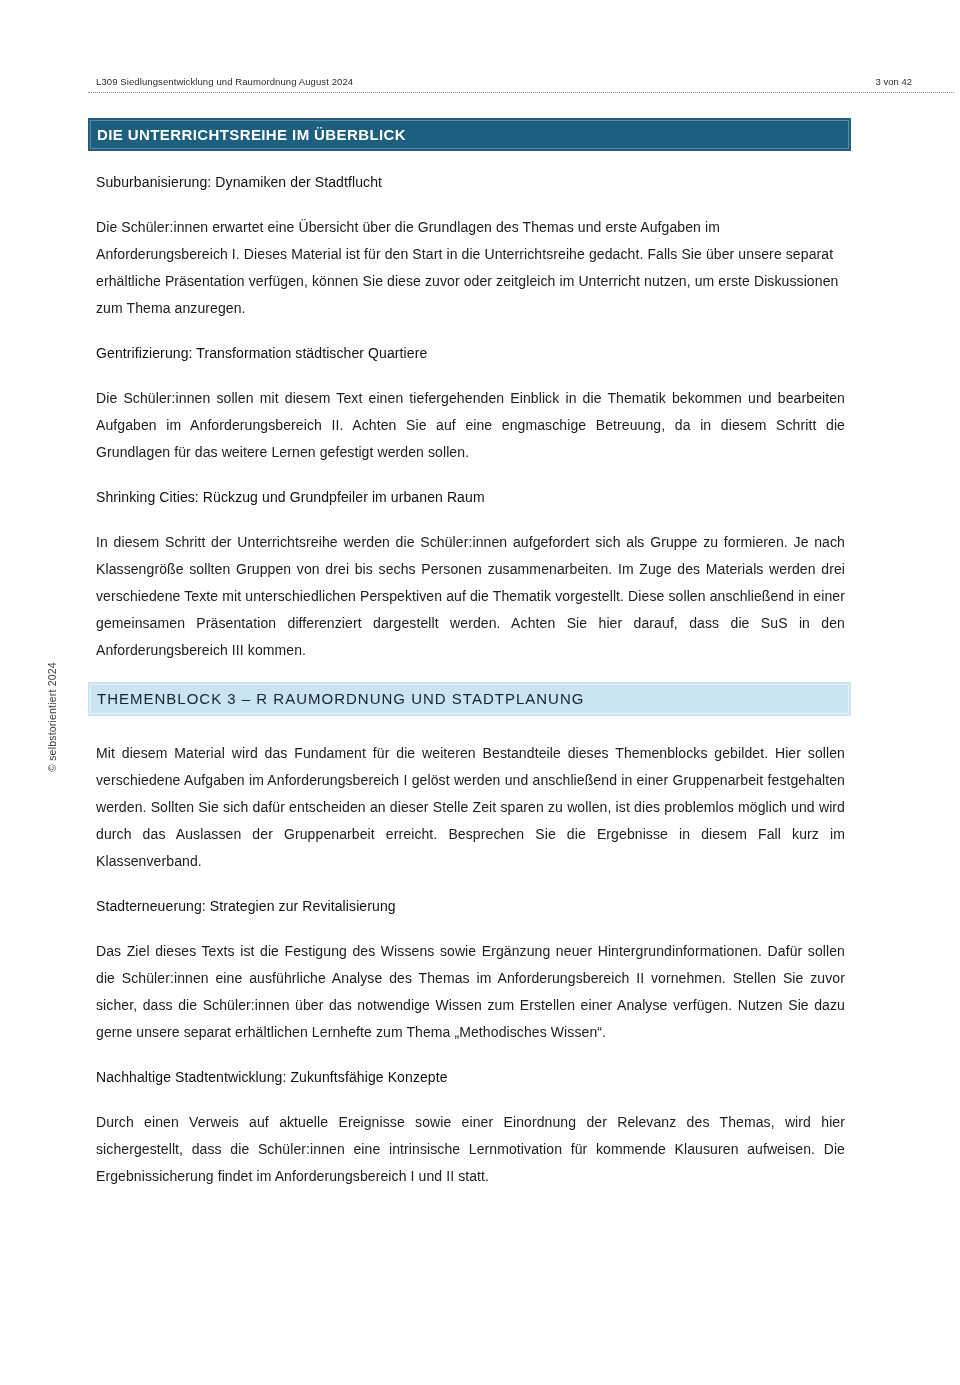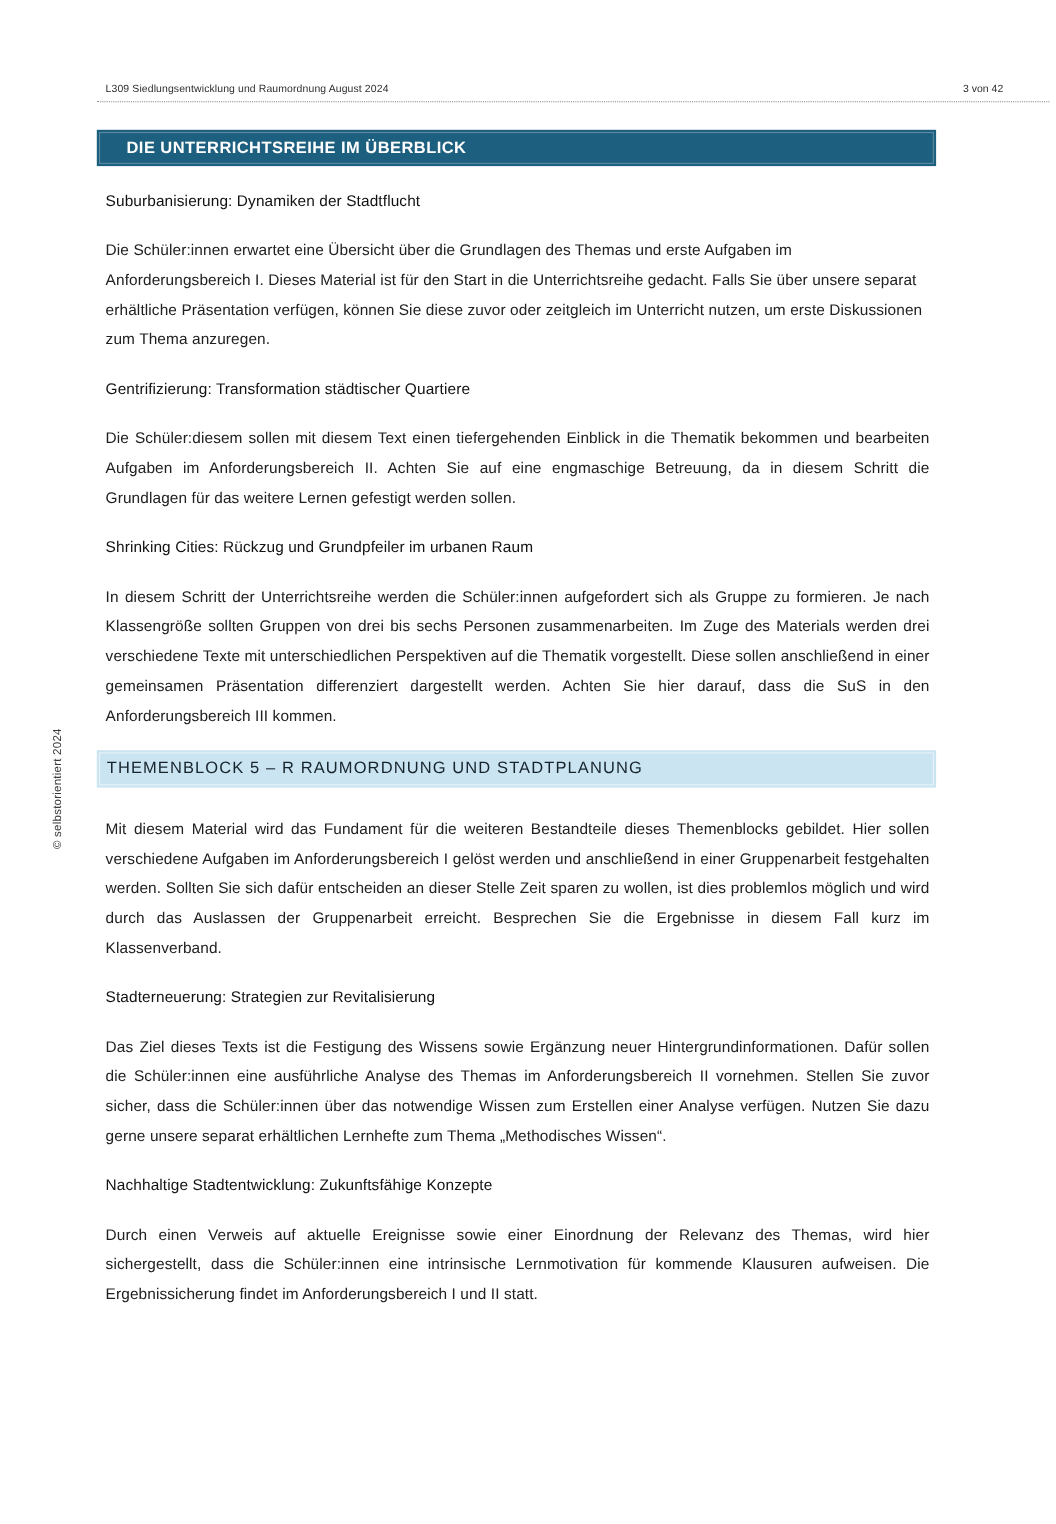--- a/index.html
+++ b/index.html
@@ -53,21 +53,21 @@
     left: 88px;
     top: 118px;
     width: 763px;
   }
 
   .banner-dark {
     position: relative;
     background: #1d5f7e;
     height: 33px;
     line-height: 33px;
-    padding-left: 27px;
+    padding-left: 9px;
     color: #ffffff;
     font-size: 15px;
     font-weight: bold;
     letter-spacing: 0.4px;
     box-sizing: border-box;
   }
   .banner-dark::after {
     content: "";
     position: absolute;
     left: 2px; right: 2px; top: 2px; bottom: 2px;
@@ -132,26 +132,26 @@
 
   <div class="main">
 
     <div class="banner-dark">DIE UNTERRICHTSREIHE IM ÜBERBLICK</div>
 
 
     <div class="section-heading">Suburbanisierung: Dynamiken der Stadtflucht</div>
     <div class="section-body left">Die Schüler:innen erwartet eine Übersicht über die Grundlagen des Themas und erste Aufgaben im Anforderungsbereich I. Dieses Material ist für den Start in die Unterrichtsreihe gedacht. Falls Sie über unsere separat erhältliche Präsentation verfügen, können Sie diese zuvor oder zeitgleich im Unterricht nutzen, um erste Diskussionen zum Thema anzuregen.</div>
 
     <div class="section-heading">Gentrifizierung: Transformation städtischer Quartiere</div>
-    <div class="section-body justify">Die Schüler:diesem sollen mit diesem Text einen tiefergehenden Einblick in die Thematik bekommen und bearbeiten Aufgaben im Anforderungsbereich II. Achten Sie auf eine engmaschige Betreuung, da in diesem Schritt die Grundlagen für das weitere Lernen gefestigt werden sollen.</div>
+    <div class="section-body justify">Die Schüler:innen sollen mit diesem Text einen tiefergehenden Einblick in die Thematik bekommen und bearbeiten Aufgaben im Anforderungsbereich II. Achten Sie auf eine engmaschige Betreuung, da in diesem Schritt die Grundlagen für das weitere Lernen gefestigt werden sollen.</div>
 
     <div class="section-heading">Shrinking Cities: Rückzug und Grundpfeiler im urbanen Raum</div>
     <div class="section-body justify">In diesem Schritt der Unterrichtsreihe werden die Schüler:innen aufgefordert sich als Gruppe zu formieren. Je nach Klassengröße sollten Gruppen von drei bis sechs Personen zusammenarbeiten. Im Zuge des Materials werden drei verschiedene Texte mit unterschiedlichen Perspektiven auf die Thematik vorgestellt. Diese sollen anschließend in einer gemeinsamen Präsentation differenziert dargestellt werden. Achten Sie hier darauf, dass die SuS in den Anforderungsbereich III kommen.</div>
 
-    <div class="banner-light second" style="margin-top:18px;">THEMENBLOCK 5 – R RAUMORDNUNG UND STADTPLANUNG</div>
+    <div class="banner-light second" style="margin-top:18px;">THEMENBLOCK 3 – R RAUMORDNUNG UND STADTPLANUNG</div>
 
     <div class="section-body justify">Mit diesem Material wird das Fundament für die weiteren Bestandteile dieses Themenblocks gebildet. Hier sollen verschiedene Aufgaben im Anforderungsbereich I gelöst werden und anschließend in einer Gruppenarbeit festgehalten werden. Sollten Sie sich dafür entscheiden an dieser Stelle Zeit sparen zu wollen, ist dies problemlos möglich und wird durch das Auslassen der Gruppenarbeit erreicht. Besprechen Sie die Ergebnisse in diesem Fall kurz im Klassenverband.</div>
 
     <div class="section-heading">Stadterneuerung: Strategien zur Revitalisierung</div>
     <div class="section-body justify">Das Ziel dieses Texts ist die Festigung des Wissens sowie Ergänzung neuer Hintergrundinformationen. Dafür sollen die Schüler:innen eine ausführliche Analyse des Themas im Anforderungsbereich II vornehmen. Stellen Sie zuvor sicher, dass die Schüler:innen über das notwendige Wissen zum Erstellen einer Analyse verfügen. Nutzen Sie dazu gerne unsere separat erhältlichen Lernhefte zum Thema „Methodisches Wissen“.</div>
 
     <div class="section-heading">Nachhaltige Stadtentwicklung: Zukunftsfähige Konzepte</div>
     <div class="section-body justify">Durch einen Verweis auf aktuelle Ereignisse sowie einer Einordnung der Relevanz des Themas, wird hier sichergestellt, dass die Schüler:innen eine intrinsische Lernmotivation für kommende Klausuren aufweisen. Die Ergebnissicherung findet im Anforderungsbereich I und II statt.</div>
 
   </div>

